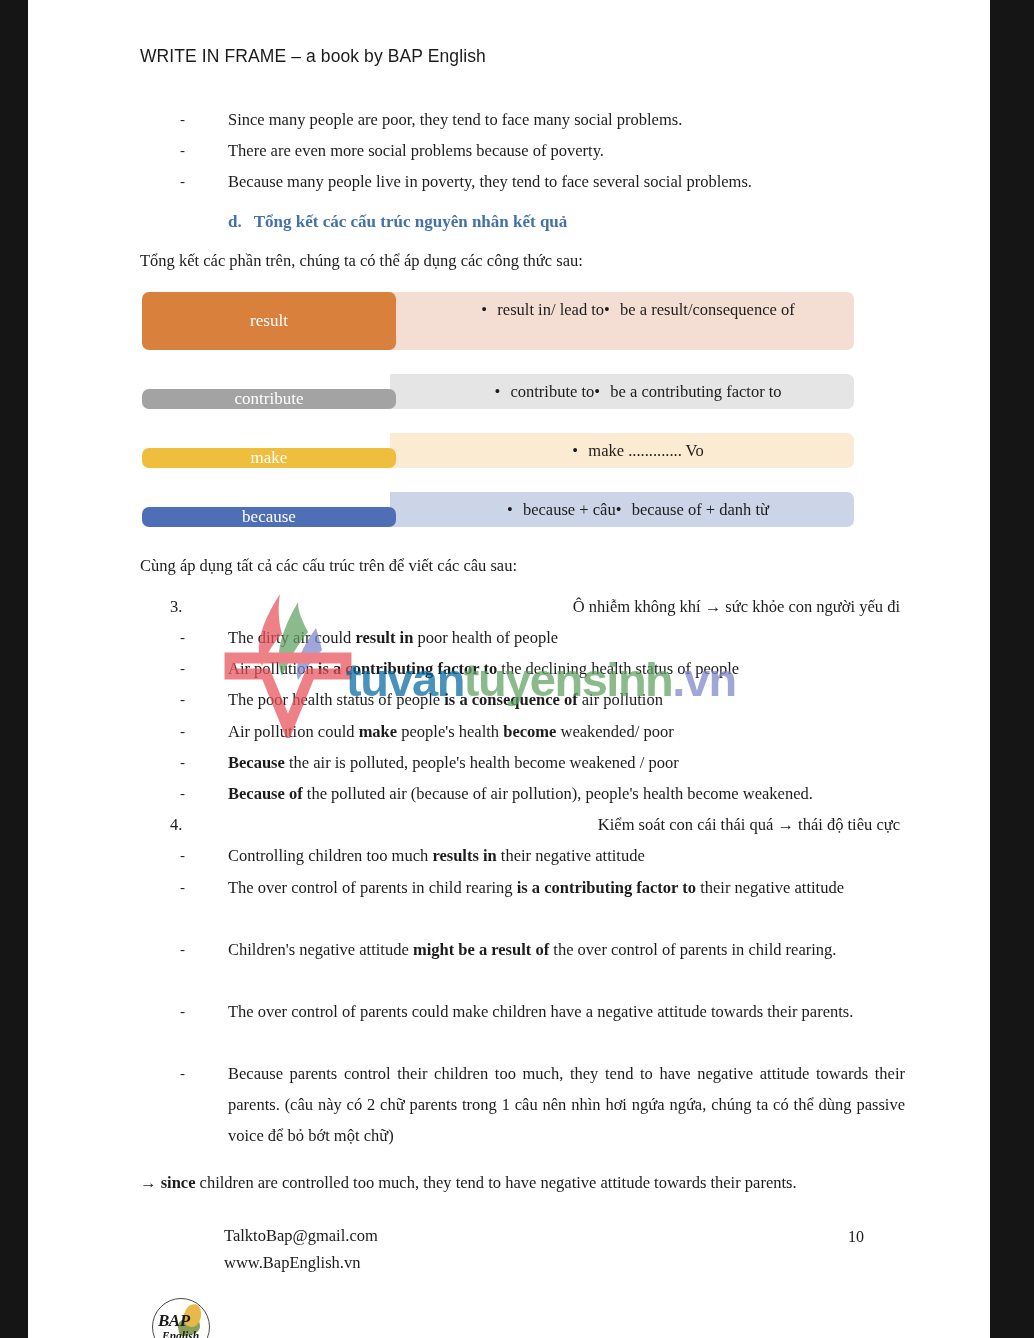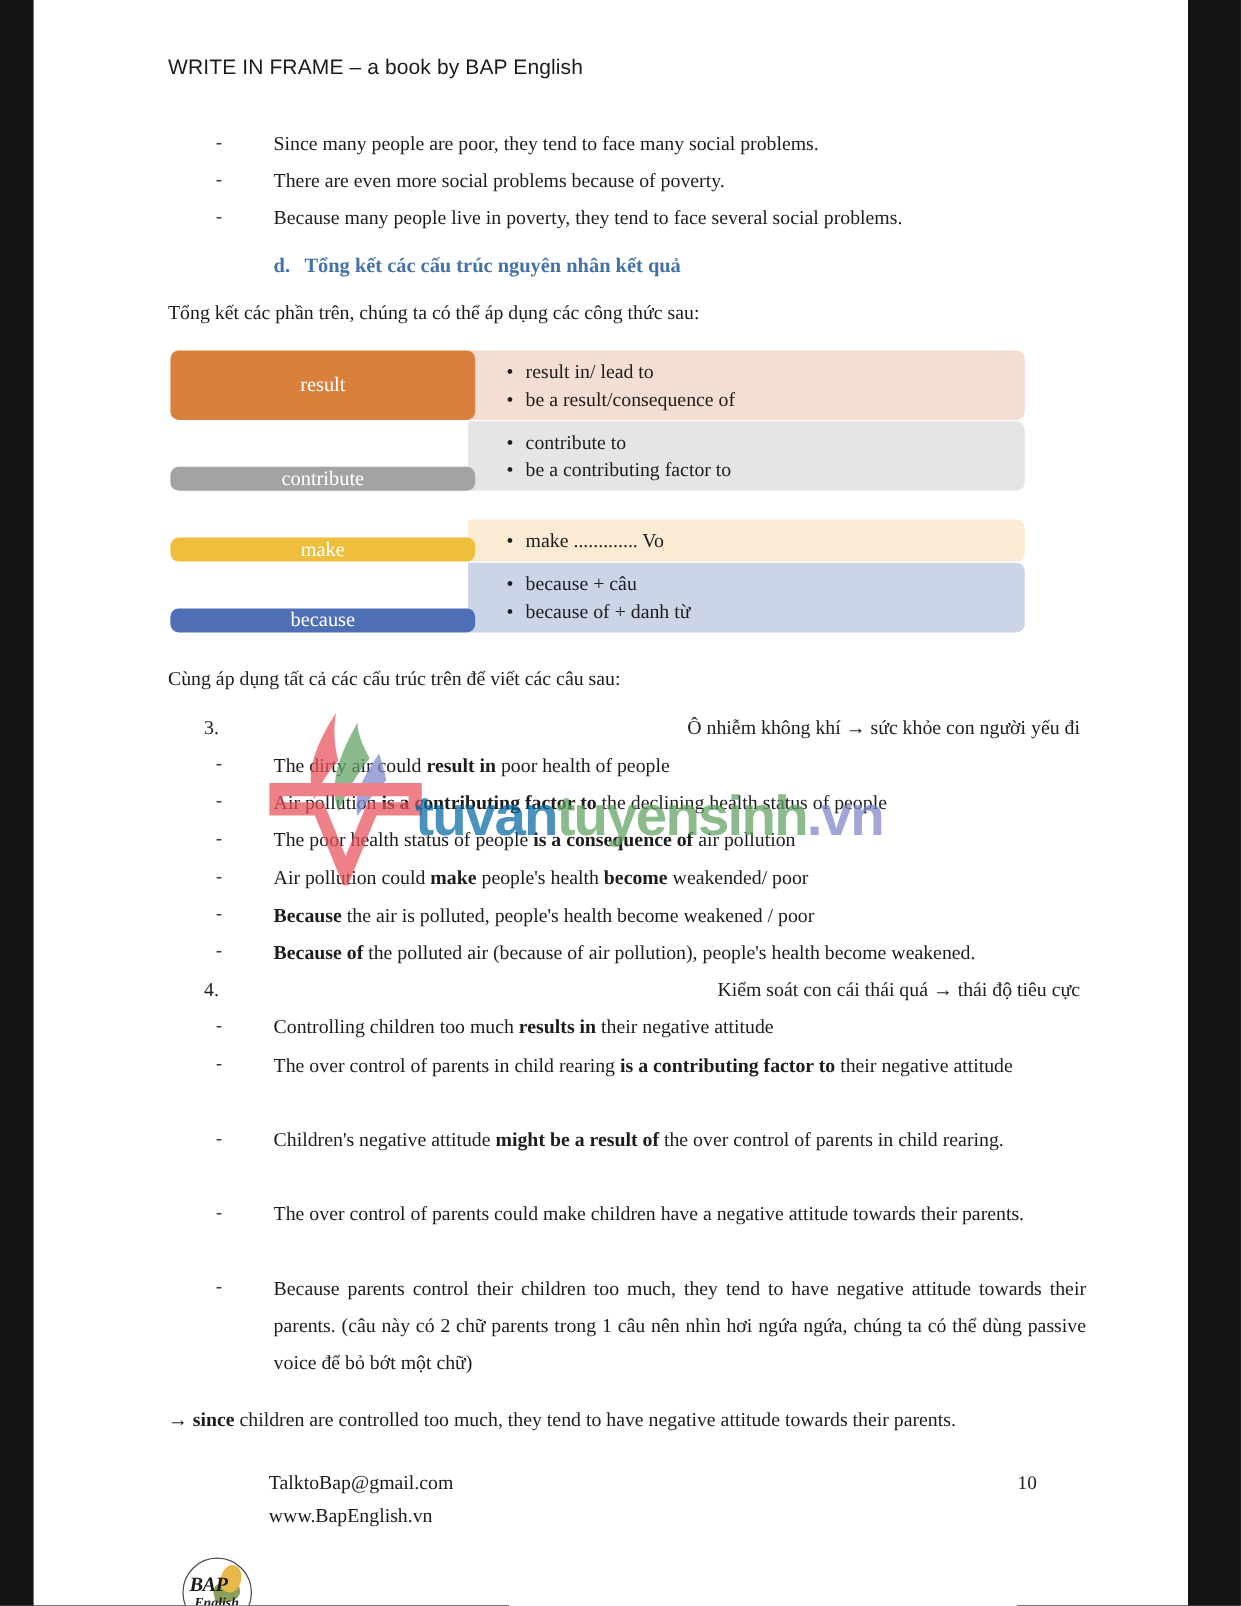--- a/index.html
+++ b/index.html
@@ -104,21 +104,20 @@
     flex: none;
     position: relative;
     z-index: 2;
   }
   .fval {
     flex: 1;
     border-top-right-radius: 7px;
     border-bottom-right-radius: 7px;
     padding: 6px 0 6px 26px;
     display: flex;
-    flex-direction: column;
     justify-content: center;
     margin-left: -6px;
     padding-left: 32px;
   }
   .fval .bl {
     font-size: 16.5px;
     line-height: 23px;
     color: #1c1c1c;
     white-space: nowrap;
   }

